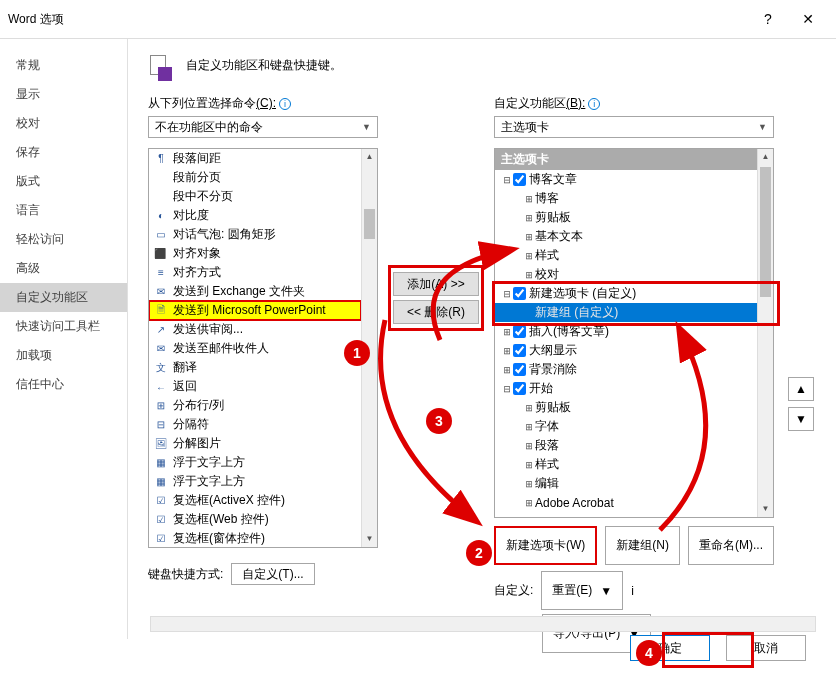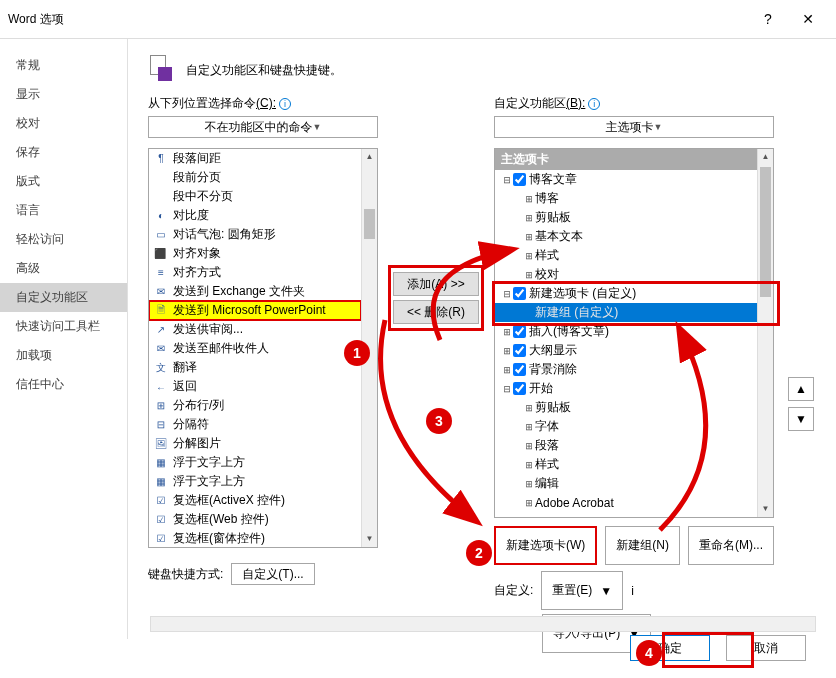--- a/index.html
+++ b/index.html
@@ -5,33 +5,33 @@
 * { box-sizing: border-box; margin: 0; padding: 0; font-family: "Microsoft YaHei", "Segoe UI", sans-serif; font-size: 12px; }
 body { background: #fff; width: 836px; height: 678px; overflow: hidden; position: relative; }
 .titlebar { height: 39px; border-bottom: 1px solid #ddd; display: flex; align-items: center; padding: 0 8px; }
 .titlebar .title { flex: 1; }
 .titlebar .btn { width: 40px; text-align: center; font-size: 14px; }
 .main { display: flex; height: 600px; }
 .sidebar { width: 128px; border-right: 1px solid #e0e0e0; padding-top: 12px; background:#fff; }
 .sidebar-item { padding: 6px 16px; cursor: pointer; color: #404040; }
 .sidebar-item.selected { background: #d4d4d4; }
 .content { flex: 1; padding: 16px 20px 8px 20px; position: relative; }
-.header-row { display: flex; align-items: center; gap: 10px; margin-bottom: 12px; }
+.header-row { display: flex; align-items: flex-start; gap: 10px; margin-bottom: 12px; }
 .header-icon { width: 28px; height: 28px; position: relative; }
 .header-icon .doc { position:absolute; left:2px; top:0; width:16px; height:20px; border:1px solid #888; background:#fff; }
 .header-icon .disk { position:absolute; left:10px; top:12px; width:14px; height:14px; background:#7030a0; }
 .header-text { padding-top: 2px; }
 .cols-row { display: flex; gap: 10px; margin-top: 6px; align-items:flex-start; }
 .col { display:flex; flex-direction:column; }
 .col-left { width: 230px; }
 .col-mid { width: 96px; padding-top: 170px; }
 .col-right { flex:1; }
 .lbl { margin-bottom: 4px; }
 .lbl .info { display:inline-block; width:12px; height:12px; border:1px solid #0078d4; border-radius:50%; color:#0078d4; font-size:9px; line-height:10px; text-align:center; margin-left:3px; }
-.dropdown { width: 100%; height: 22px; border: 1px solid #a6a6a6; display: flex; align-items: center; padding: 0 6px; justify-content: center; background:#fff; }
+.dropdown { width: 100%; height: 22px; border: 1px solid #a6a6a6; display: flex; align-items: center; padding: 0 6px; justify-content: space-between; background:#fff; }
 .dropdown .arr { font-size: 9px; color:#555; }
 .listbox { border: 1px solid #a6a6a6; margin-top: 10px; height: 400px; overflow: hidden; position: relative; background:#fff; }
 .list-inner { position:absolute; left:0; top:0; right:16px; bottom:0; overflow:hidden; }
 .list-row { display: flex; align-items: center; height: 19px; padding-left: 4px; gap: 4px; white-space: nowrap; }
 .list-row .ico { width:16px; height:14px; display:flex; align-items:center; justify-content:center; font-size:10px; color:#2b579a; flex-shrink:0; }
 .list-row.hl { background: #ffff00; outline: 2px solid #d00; outline-offset:-1px; font-weight:normal; }
 .sb { position:absolute; right:0; top:0; bottom:0; width:16px; background:#f0f0f0; border-left:1px solid #ddd; }
 .sb .up, .sb .dn { height:16px; text-align:center; font-size:8px; line-height:16px; color:#555; }
 .sb .thumb { position:absolute; left:2px; right:2px; background:#c0c0c0; }
 .mid-btns { border:3px solid #d00; padding:2px; width:96px; }

